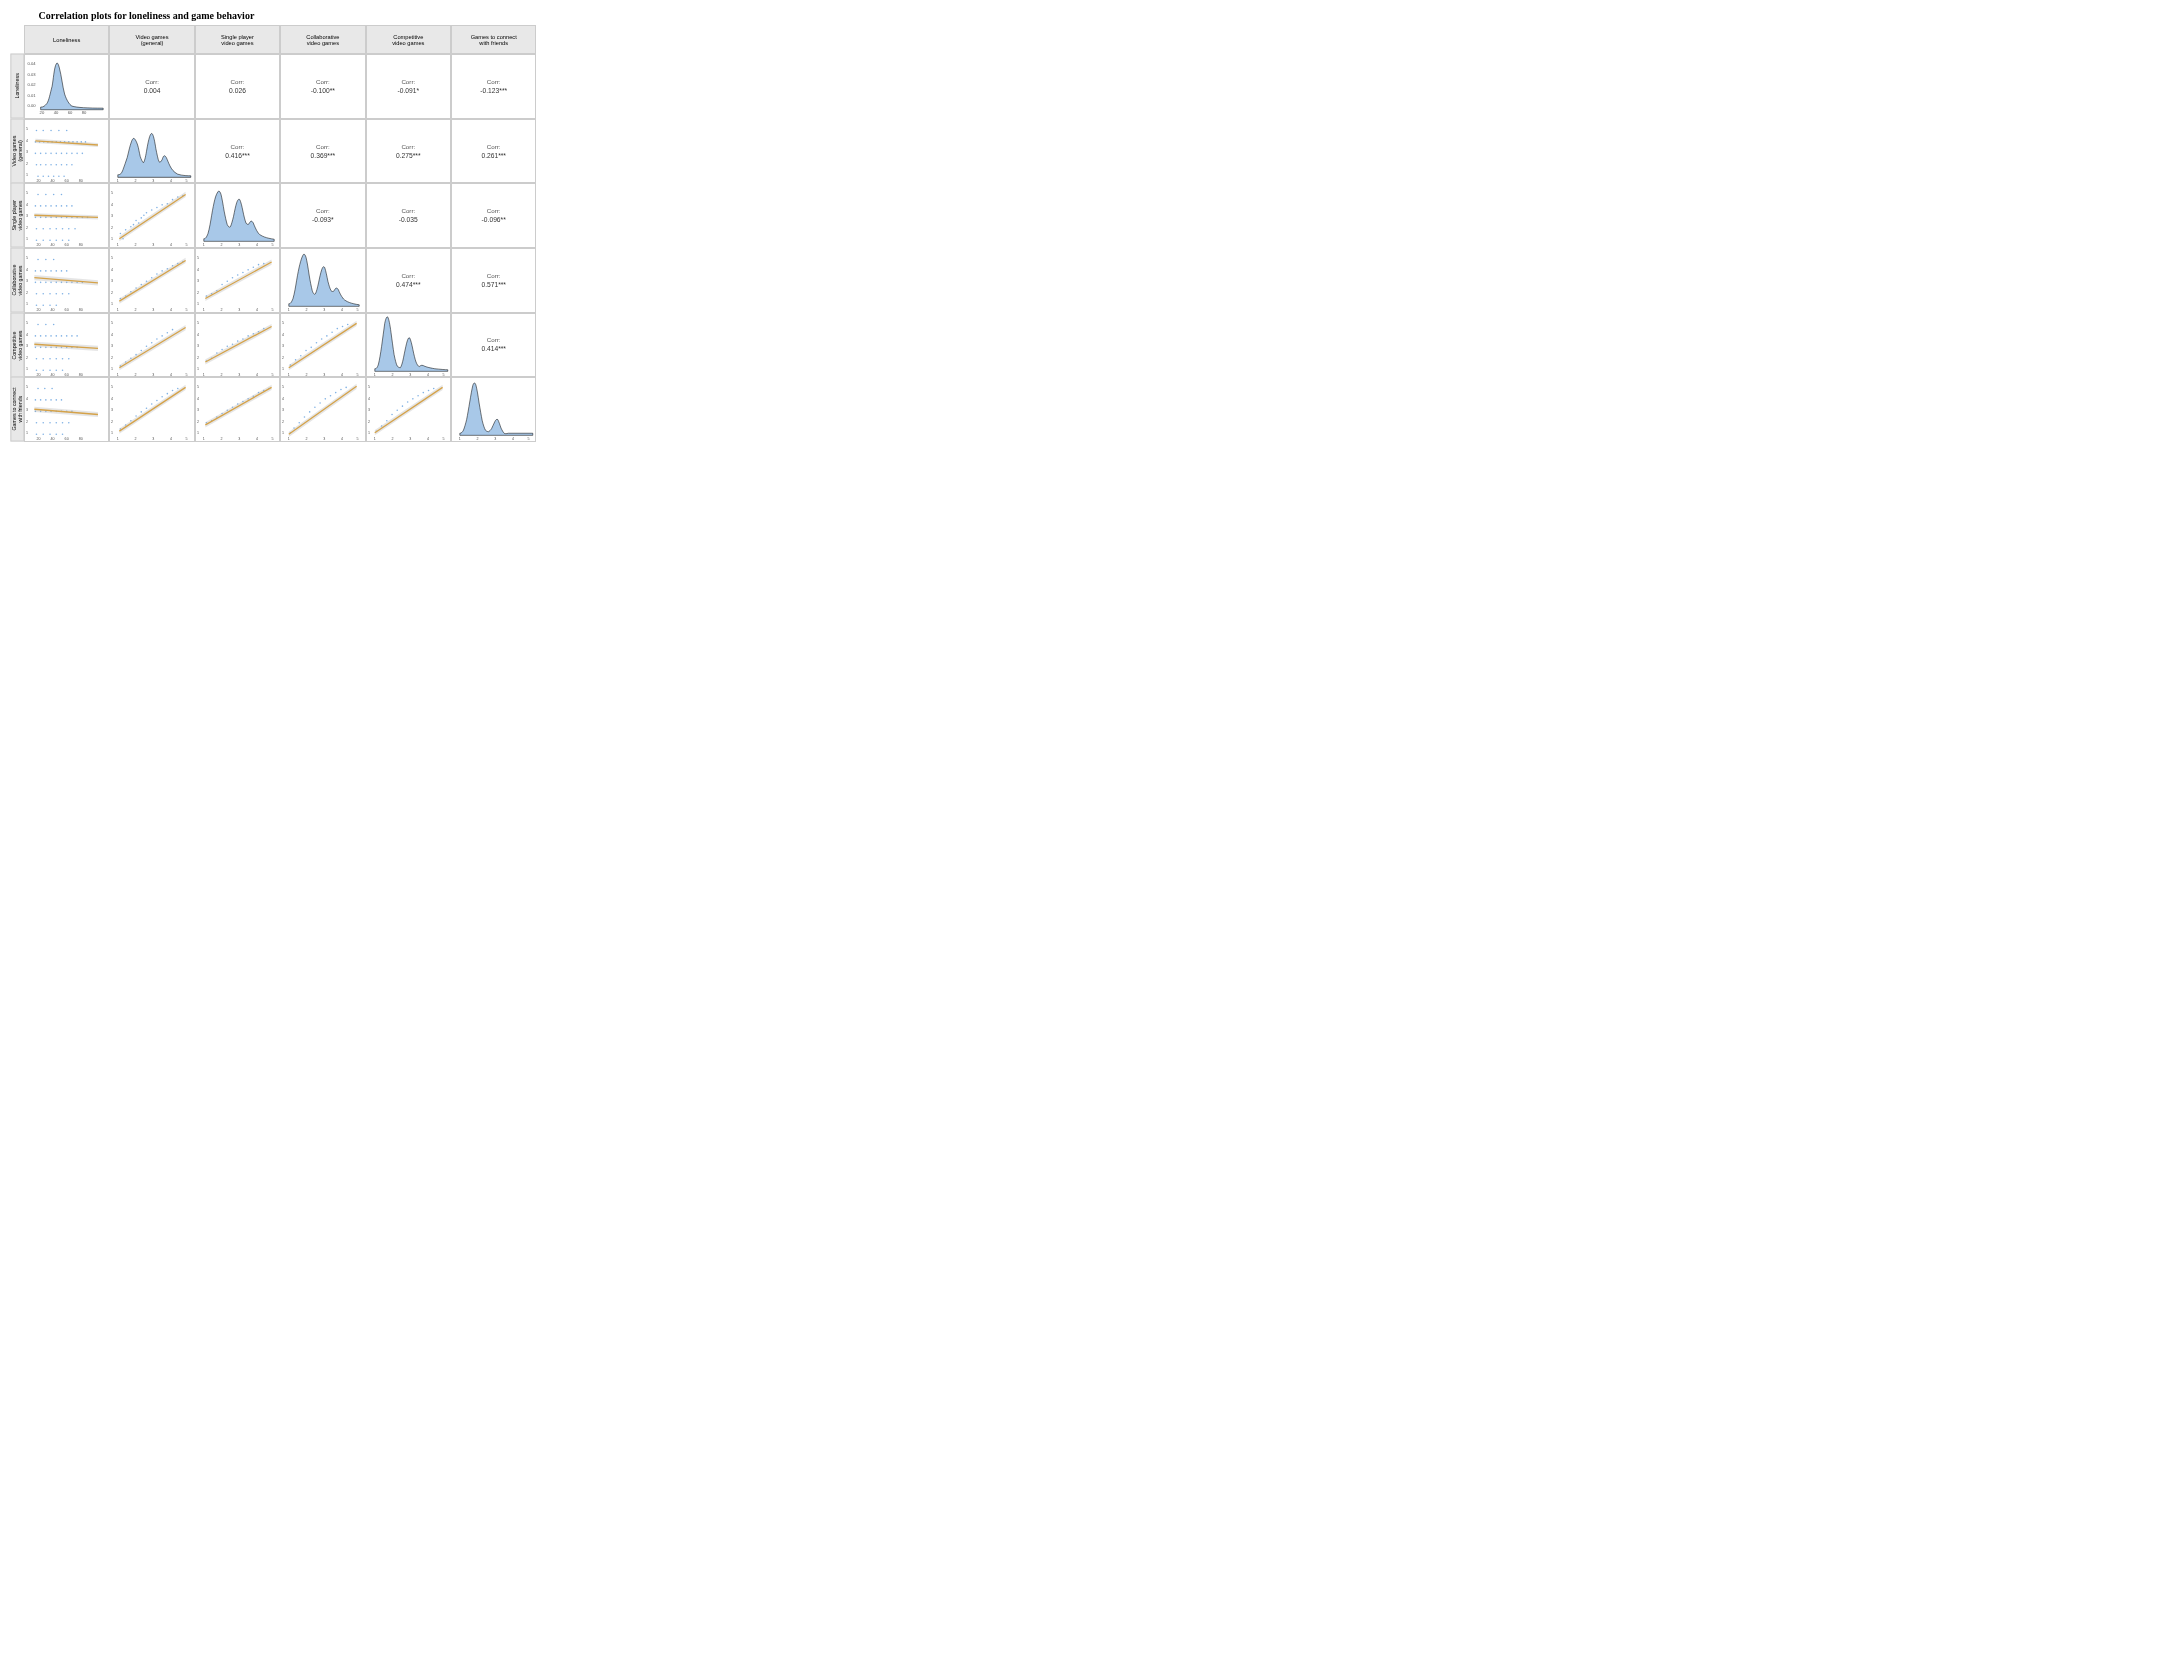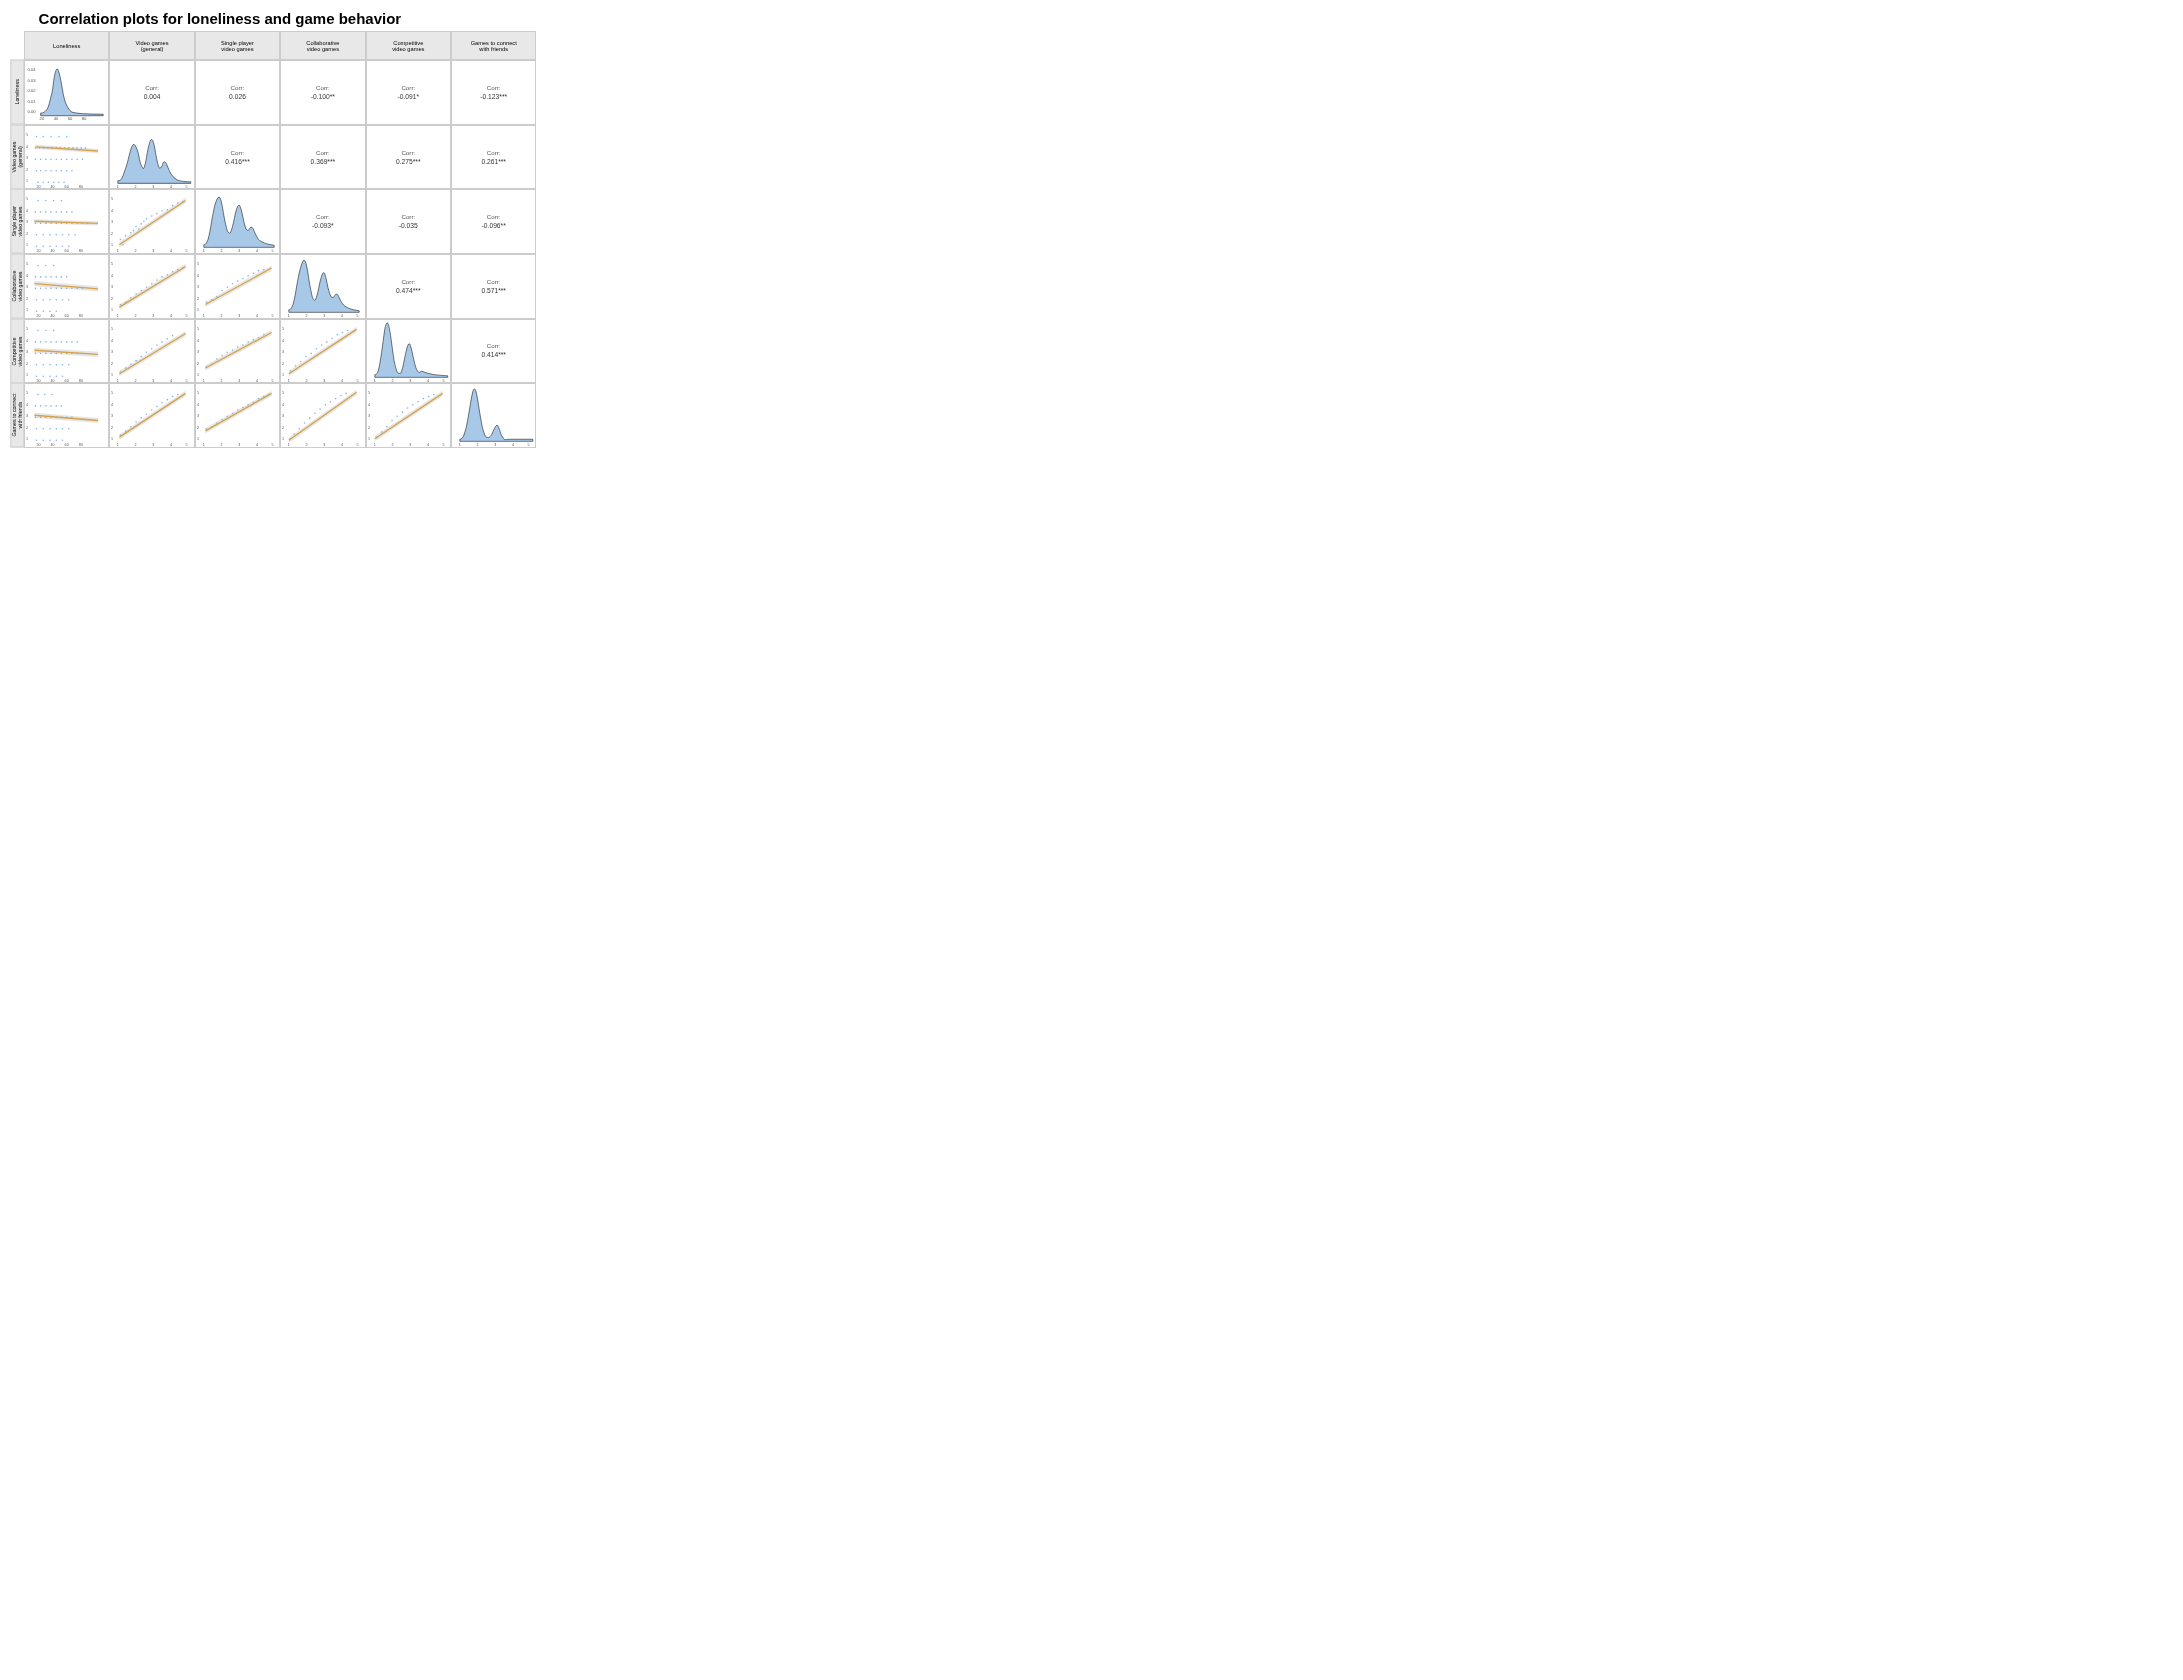--- a/index.html
+++ b/index.html
@@ -4,23 +4,24 @@
   <style>
     * { box-sizing: border-box; margin: 0; padding: 0; }
     body {
       background: white;
       font-family: Arial, sans-serif;
       padding: 9.6px;
       width: 546px;
     }
     .chart-title {
       font-weight: bold;
-      font-size: 15px;
+      font-size: 10px;
       margin-bottom: 4.8px;
       padding-left: 29px;
+      font-family: Liberation Serif, serif;
     }
     .outer-container {
       display: flex;
       flex-direction: row;
     }
     .main-content {
       flex: 1;
       display: flex;
       flex-direction: column;
     }

